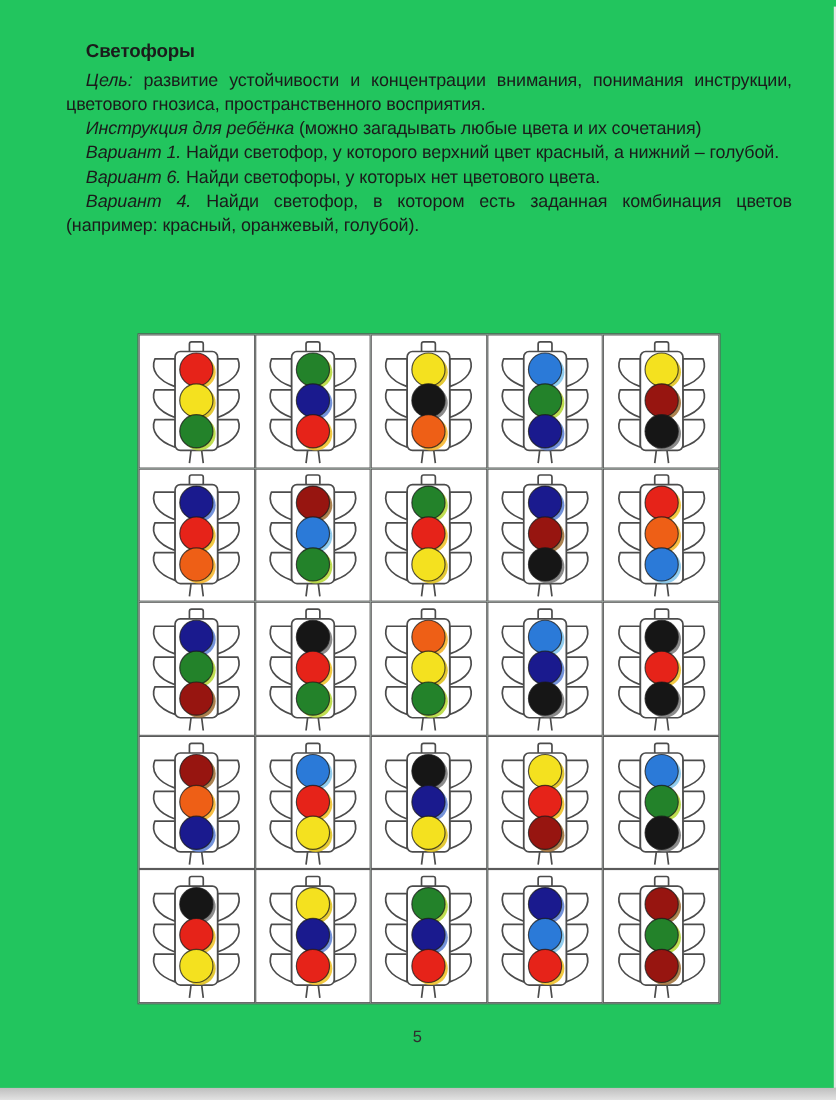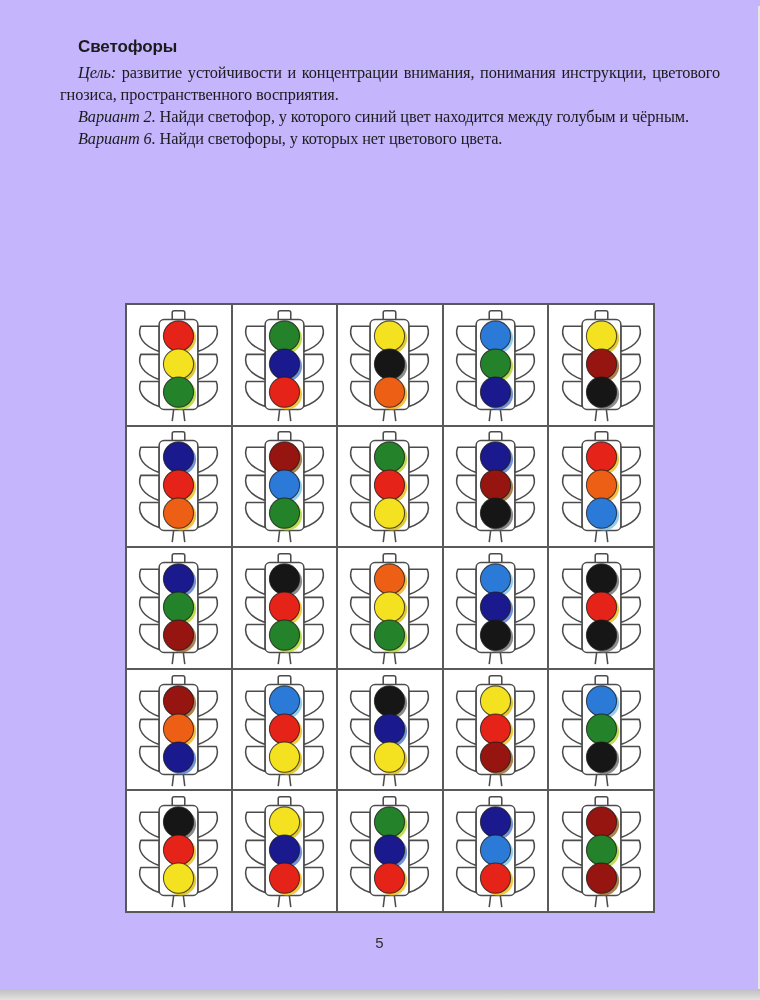--- a/index.html
+++ b/index.html
@@ -1,35 +1,35 @@
 <!DOCTYPE html>
 <html><head>
 <meta charset="utf-8">
 <style>
   html,body{margin:0;padding:0;background:#ffffff;}
   .page{
-    position:relative;width:760px;height:1000px;background:#c4b5fd;overflow:hidden;
+    position:relative;width:760px;height:1000px;background:#22c55e;overflow:hidden;
     font-family:"Liberation Sans",sans-serif;color:#1b1b1b;
   }
   .photo-edge-bottom{
     position:absolute;left:0;right:0;bottom:0;height:11px;
     background:linear-gradient(#bfbfbf,#e2e2e2);
   }
   .photo-edge-right{
     position:absolute;top:6px;bottom:11px;right:0;width:2px;background:#e6e6e6;
   }
   .content{
     position:absolute;left:60px;top:36px;width:660px;
     font-size:16.3px;line-height:22px;letter-spacing:-0.1px;
     text-align:justify;
   }
   .title{
     font-weight:bold;font-size:17px;padding-left:18px;margin:0 0 4px 0;
   }
-  .para{margin:0;text-indent:18px;font-family:Liberation Serif, serif;}
+  .para{margin:0;text-indent:18px;}
   .lead{font-style:italic;}
   .grid{
     position:absolute;left:125px;top:303px;width:530px;height:610px;
     display:grid;grid-template-columns:repeat(5,1fr);grid-template-rows:repeat(5,1fr);
     border:1.6px solid #585858;box-sizing:border-box;
   }
   .cell{
     border:0.8px solid #5a5a5a;box-sizing:border-box;
     display:flex;align-items:center;justify-content:center;background:#fff;
   }
@@ -39,22 +39,24 @@
   }
 </style>
 </head>
 <body>
 
 <div class="page">
 
   <div class="content">
     <div class="title">Светофоры</div>
     <p class="para"><span class="lead">Цель:</span><span> развитие устойчивости и концентрации внимания, понимания инструк­ции, цветового гнозиса, пространственного восприятия.</span></p>
-    <p class="para"><span class="lead">Вариант 2.</span><span> Найди светофор, у которого синий цвет находится между го­лубым и чёрным.</span></p>
+    <p class="para"><span class="lead">Инструкция для ребёнка</span><span> (можно загадывать любые цвета и их сочетания)</span></p>
+    <p class="para"><span class="lead">Вариант 1.</span><span> Найди светофор, у которого верхний цвет красный, а ниж­ний – голубой.</span></p>
     <p class="para"><span class="lead">Вариант 6.</span><span> Найди светофоры, у которых нет цветового цвета.</span></p>
+    <p class="para"><span class="lead">Вариант 4.</span><span> Найди светофор, в котором есть заданная комбинация цветов (например: красный, оранжевый, голубой).</span></p>
   </div>
 
   <div class="grid">
       <div class="cell">
         <svg viewBox="0 0 106 122" width="103" height="118">
           <g stroke="#4c4c4c" stroke-width="1.6" fill="#ffffff" stroke-linejoin="round">
             <path d="M33 21 L14 21 C10 31 16 41 33 47 Z"></path>
             <path d="M73 21 L92 21 C96 31 90 41 73 47 Z"></path>
             <path d="M33 50 L14 50 C10 60 16 70 33 76 Z"></path>
             <path d="M73 50 L92 50 C96 60 90 70 73 76 Z"></path>

